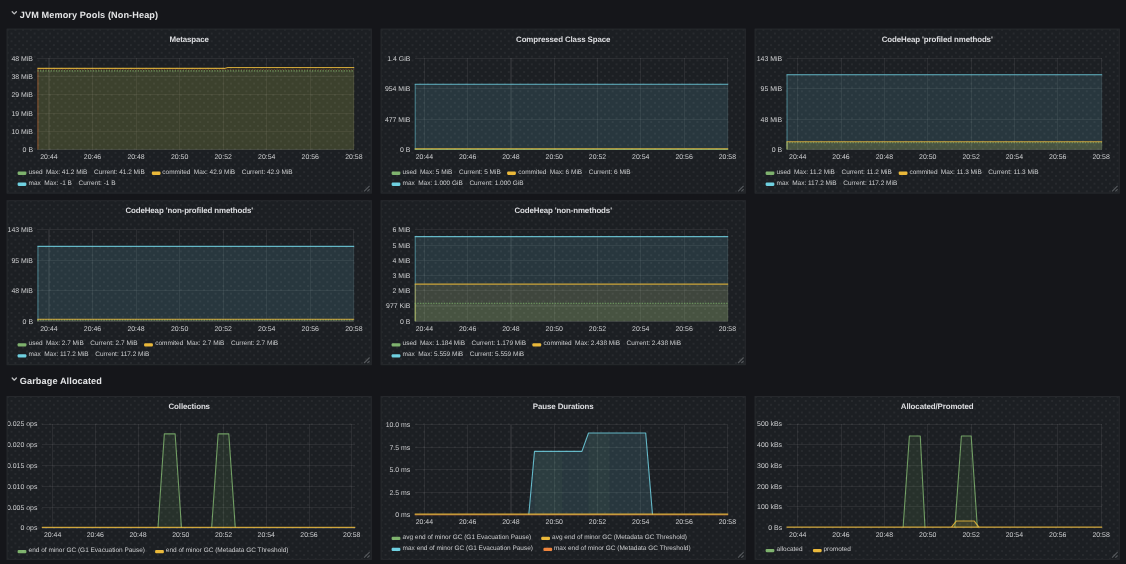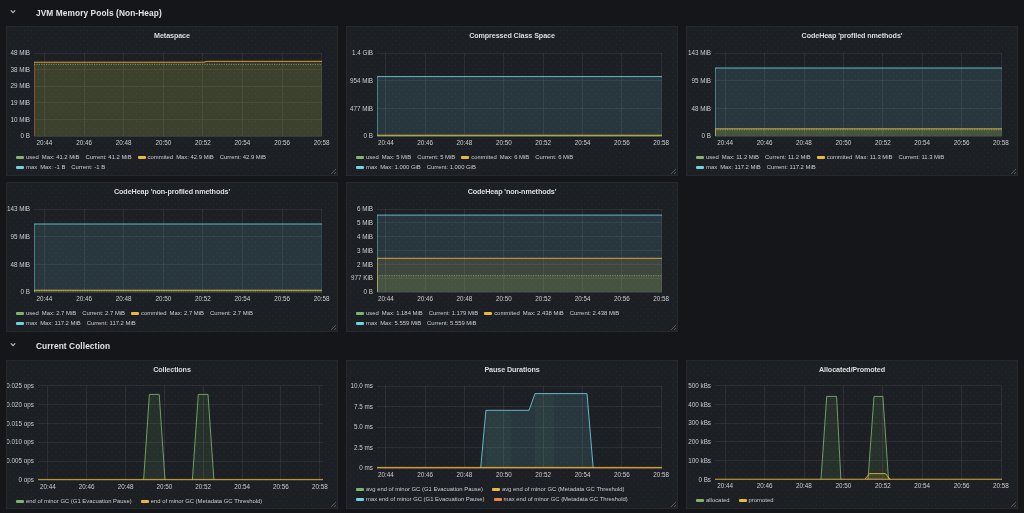--- a/index.html
+++ b/index.html
@@ -1,36 +1,36 @@
 <!DOCTYPE html>
 <html><head><meta charset="utf-8"><style>
 *{margin:0;padding:0;box-sizing:border-box}
 html,body{width:1024px;height:513px;background:#15161a;font-family:"Liberation Sans",sans-serif;overflow:hidden;position:relative}
 .panel{position:absolute;background:#1c1f23;border:1px solid #26282c;}
 .panel svg{position:absolute;left:0;top:0}
 .ptitle{position:absolute;left:0;right:0;top:4px;text-align:center;font-size:7.2px;font-weight:700;color:#dcdde0;letter-spacing:-0.1px}
-.sechead{position:absolute;display:flex;gap:20px;color:#e3e4e6;font-weight:700;font-size:8.3px;letter-spacing:0.1px}
+.sechead{position:absolute;display:flex;gap:2px;color:#e3e4e6;font-weight:700;font-size:8.3px;letter-spacing:0.1px}
 .legend{position:absolute;display:flex;white-space:nowrap;font-size:5.9px;color:#cbccce;line-height:9px}
 .legend .li{display:inline-flex;align-items:center;margin-right:6px}
 .legend .dash{display:inline-block;width:8px;height:3px;border-radius:1px;margin-right:2px}
 .legend .al{margin-right:3px}
 .legend .val+.val{margin-left:6px}
 .panel::after{content:"";position:absolute;inset:0;background-image:radial-gradient(rgba(255,255,255,0.05) 0.7px,transparent 0.9px),radial-gradient(rgba(255,255,255,0.05) 0.7px,transparent 0.9px);background-size:7px 7px;background-position:0 0,3.5px 3.5px;pointer-events:none}
 </style></head><body>
 <div class="sechead" style="left:10px;top:8px">
     <svg width="6" height="7" viewBox="0 0 6 7">
       <path d="M1.1 2.7 L3 4.6 L4.9 2.7" fill="none" stroke="#bcbdbf" stroke-width="1.2" stroke-linecap="round" stroke-linejoin="round"></path>
     </svg>
     <span>JVM Memory Pools (Non-Heap)</span>
   </div>
 <div class="sechead" style="left:10px;top:341px">
     <svg width="6" height="7" viewBox="0 0 6 7">
       <path d="M1.1 2.7 L3 4.6 L4.9 2.7" fill="none" stroke="#bcbdbf" stroke-width="1.2" stroke-linecap="round" stroke-linejoin="round"></path>
     </svg>
-    <span>Current Collection</span>
+    <span>Garbage Allocated</span>
   </div>
 <div class="panel" style="left:6px;top:26px;width:332px;height:150px">
     <div class="ptitle">Metaspace</div>
     <svg width="332" height="150" viewBox="0 0 332 150">
       <g shape-rendering="crispEdges">
         <line x1="27" y1="26.0" x2="315" y2="26.0" stroke="rgba(255,255,255,0.07)" stroke-width="1"></line>
         <line x1="27" y1="42.6" x2="315" y2="42.6" stroke="rgba(255,255,255,0.07)" stroke-width="1"></line>
         <line x1="27" y1="59.2" x2="315" y2="59.2" stroke="rgba(255,255,255,0.07)" stroke-width="1"></line>
         <line x1="27" y1="75.8" x2="315" y2="75.8" stroke="rgba(255,255,255,0.07)" stroke-width="1"></line>
         <line x1="27" y1="92.4" x2="315" y2="92.4" stroke="rgba(255,255,255,0.07)" stroke-width="1"></line>

